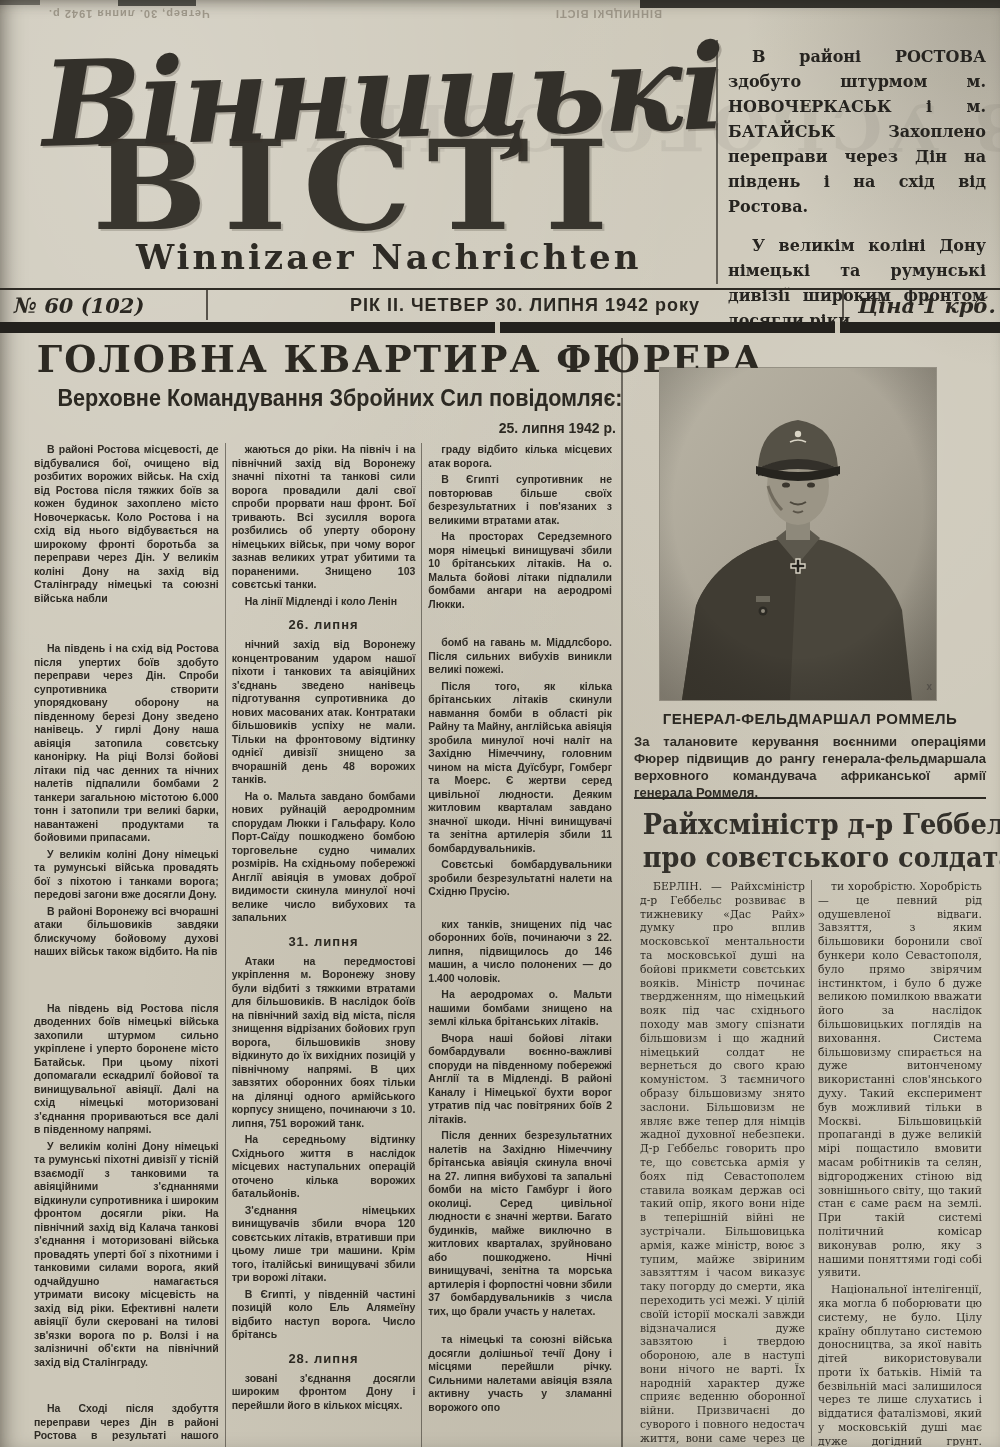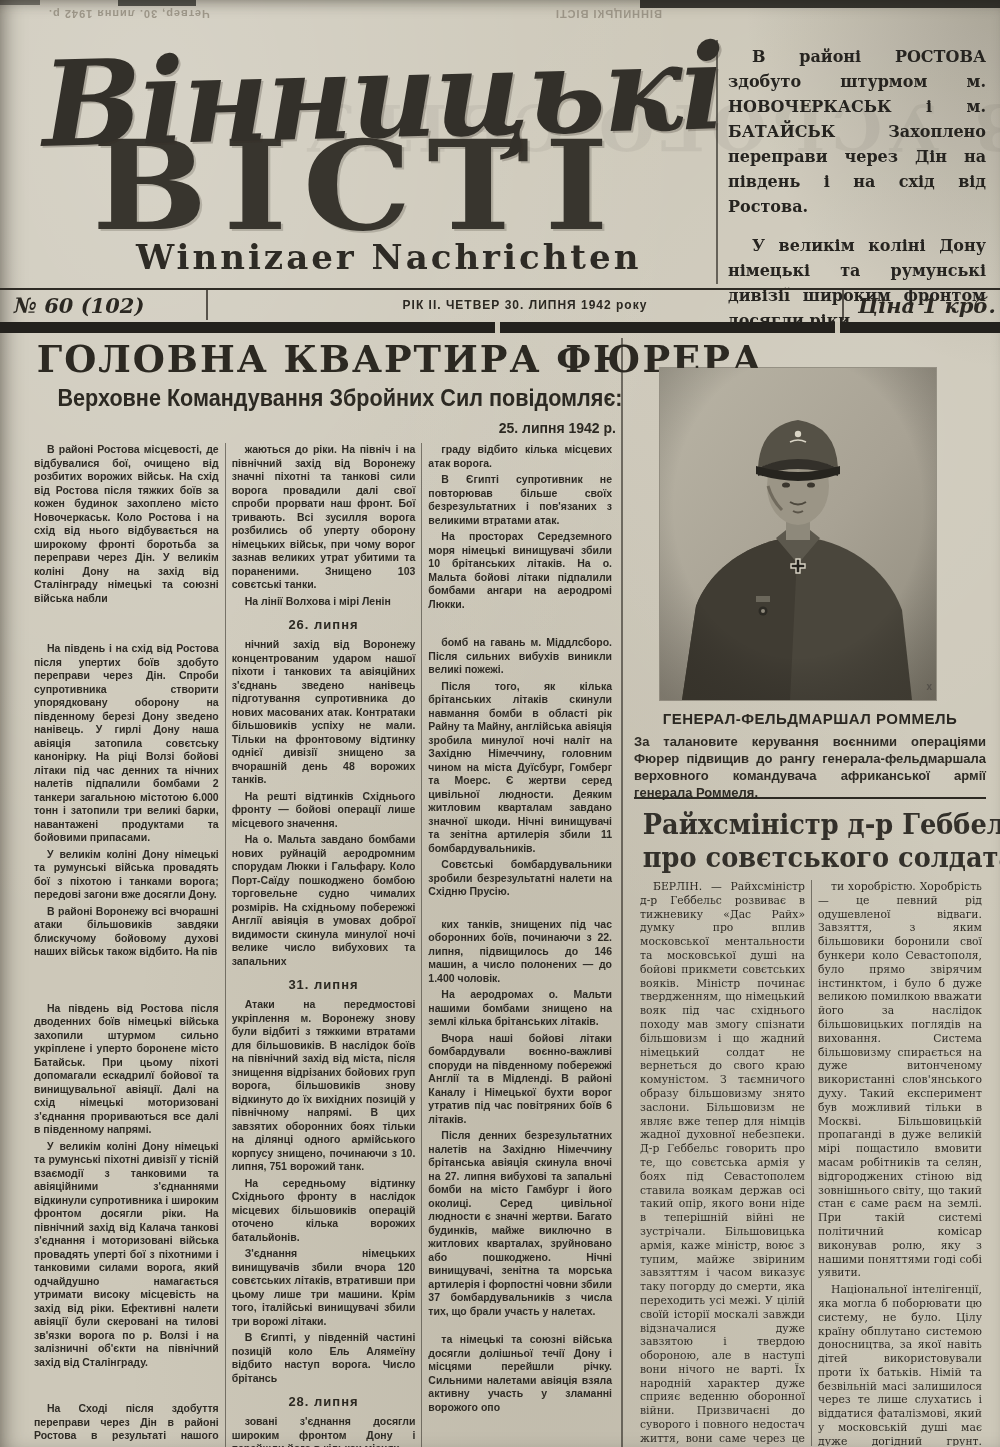--- a/index.html
+++ b/index.html
@@ -30,21 +30,21 @@
   .vline{background:rgba(45,42,35,.65);}
 
   
   .bulletin{width:258px;font-family:"DejaVu Serif",serif;font-weight:bold;font-size:16px;line-height:25px;
     text-align:justify;color:#262420;}
   .bulletin p{margin:0 0 14px;text-indent:24px;}
 
   
   .dateline{left:0;top:288px;width:1000px;height:32px;border-top:2px solid #2e2b25;display:flex;align-items:center;box-sizing:border-box;}
   .dl-cell{font-family:"DejaVu Serif",serif;font-weight:bold;font-style:italic;font-size:21px;color:#2b2822;padding:0 14px;white-space:nowrap;}
-  .dl-center{flex:1;text-align:center;font-style:normal;font-family:"Liberation Sans",sans-serif;font-size:12px;letter-spacing:1px;}
+  .dl-center{flex:1;text-align:center;font-style:normal;font-family:"Liberation Sans",sans-serif;font-size:18px;letter-spacing:1px;}
   .dl-sep{width:2px;height:30px;background:rgba(45,42,35,.75);}
   .black-bar{left:0;top:322px;width:1000px;height:11px;
     background:linear-gradient(90deg,#23211d 0 49.5%, #cdc8b9 49.5% 50%, #23211d 50% 83.5%, #cdc8b9 83.5% 84%, #23211d 84% 100%);}
 
   
   .lead-head{left:28px;top:336px;width:588px;text-align:center;font-family:"DejaVu Serif",serif;font-weight:bold;
     font-size:38px;letter-spacing:2px;color:#2c2922;margin:0;white-space:nowrap;transform:scaleX(.97);transform-origin:center;}
   .lead-sub{left:28px;top:384px;width:588px;text-align:center;font-family:"Liberation Sans",sans-serif;font-weight:bold;
     font-size:24px;color:#2c2922;margin:0;white-space:nowrap;transform:scaleX(.9);transform-origin:center;}
   .lead-date{left:28px;top:420px;width:588px;text-align:right;font:bold 14px "Liberation Sans",sans-serif;color:#2c2922;}
@@ -114,45 +114,44 @@
         <p class="bp">У великім коліні Дону німецькі та румунські війська провадять бої з піхотою і танками ворога; передові загони вже досягли Дону.</p>
         <p class="bp">В районі Воронежу всі вчорашні атаки більшовиків завдяки блискучому бойовому духові наших військ також відбито. На пів</p>
         <div style="height: 40px;"></div>
         <p class="bp">На південь від Ростова після дводенних боїв німецькі війська захопили штурмом сильно укріплене і уперто боронене місто Батайськ. При цьому піхоті допомагали ескадрилї бойової та винищувальної авіяції. Далі на схід німецькі моторизовані з'єднання прориваються все далі в південному напрямі.</p>
         <p class="bp">У великім коліні Дону німецькі та румунські піхотні дивізії у тісній взаємодії з танковими та авіяційними з'єднаннями відкинули супротивника і широким фронтом досягли ріки. На північний захід від Калача танкові з'єднання і моторизовані війська провадять уперті бої з піхотними і танковими силами ворога, який одчайдушно намагається утримати високу місцевість на захід від ріки. Ефективні налети авіяції були скеровані на тилові зв'язки ворога по р. Волзі і на залізничні об'єкти на північний захід від Сталінграду.</p>
         <div style="height: 30px;"></div>
         <p class="bp">На Сході після здобуття переправи через Дін в районі Ростова в результаті нашого триваючого наступу захоплено нові значні території в напрямі на південь. На схід від міста піхота і мотори</p>
       </div>
     <div class="col">
         <p class="bp">жаються до ріки. На північ і на північний захід від Воронежу значні піхотні та танкові сили ворога провадили далі свої спроби прорвати наш фронт. Бої тривають. Всі зусилля ворога розбились об уперту оборону німецьких військ, при чому ворог зазнав великих утрат убитими та пораненими. Знищено 103 совєтські танки.</p>
-        <p class="bp">На лінії Волхова і мірі Ленін</p>
+        <p class="bp">На лінії Мідленді і коло Ленін</p>
         <h4 class="day-head">26. липня</h4>
         <p class="bp">нічний захід від Воронежу концентрованим ударом нашої піхоти і танкових та авіяційних з'єднань зведено нанівець підготування супротивника до нових масованих атак. Контратаки більшовиків успіху не мали. Тільки на фронтовому відтинку однієї дивізії знищено за вчорашній день 48 ворожих танків.</p>
-        <p class="bp">На решті відтинків Східнього фронту — бойові операції лише місцевого значення.</p>
         <p class="bp">На о. Мальта завдано бомбами нових руйнацій аеродромним спорудам Люкки і Гальфару. Коло Порт-Саїду пошкоджено бомбою торговельне судно чималих розмірів. На східньому побережжі Англії авіяція в умовах доброї видимости скинула минулої ночі велике число вибухових та запальних</p>
         <h4 class="day-head">31. липня</h4>
         <p class="bp">Атаки на передмостові укріплення м. Воронежу знову були відбиті з тяжкими втратами для більшовиків. В наслідок боїв на північний захід від міста, після знищення відрізаних бойових груп ворога, більшовиків знову відкинуто до їх вихідних позицій у північному напрямі. В цих завзятих оборонних боях тільки на ділянці одного армійського корпусу знищено, починаючи з 10. липня, 751 ворожий танк.</p>
-        <p class="bp">На середньому відтинку Східнього фронту в наслідок місцевих більшовиків операцій оточено кілька ворожих батальйонів.</p>
+        <p class="bp">На середньому відтинку Східнього життя в наслідок місцевих наступальних операцій оточено кілька ворожих батальйонів.</p>
         <p class="bp">З'єднання німецьких винищувачів збили вчора 120 совєтських літаків, втративши при цьому лише три машини. Крім того, італійські винищувачі збили три ворожі літаки.</p>
         <p class="bp">В Єгипті, у південній частині позицій коло Ель Алямеїну відбито наступ ворога. Число брітансь</p>
         <h4 class="day-head">28. липня</h4>
         <p class="bp">зовані з'єднання досягли широким фронтом Дону і перейшли його в кількох місцях.</p>
       </div>
     <div class="col">
         <p class="bp">граду відбито кілька місцевих атак ворога.</p>
         <p class="bp">В Єгипті супротивник не повторював більше своїх безрезультатних і пов'язаних з великими втратами атак.</p>
         <p class="bp">На просторах Середземного моря німецькі винищувачі збили 10 брітанських літаків. На о. Мальта бойові літаки підпалили бомбами ангари на аеродромі Люкки.</p>
         <div style="height: 22px;"></div>
         <p class="bp">бомб на гавань м. Міддлсборо. Після сильних вибухів виникли великі пожежі.</p>
         <p class="bp">Після того, як кілька брітанських літаків скинули навмання бомби в області рік Райну та Майну, англійська авіяція зробила минулої ночі наліт на Західню Німеччину, головним чином на міста Дуїсбург, Гомберг та Моерс. Є жертви серед цивільної людности. Деяким житловим кварталам завдано значної шкоди. Нічні винищувачі та зенітна артилерія збили 11 бомбардувальників.</p>
         <p class="bp">Совєтські бомбардувальники зробили безрезультатні налети на Східню Прусію.</p>
         <div style="height: 16px;"></div>
         <p class="bp">ких танків, знищених під час оборонних боїв, починаючи з 22. липня, підвищилось до 146 машин, а число полонених — до 1.400 чоловік.</p>
         <p class="bp">На аеродромах о. Мальти нашими бомбами знищено на землі кілька брітанських літаків.</p>
-        <p class="bp">Вчора наші бойові літаки бомбардували воєнно-важливі споруди на південному побережжі Англії та в Мідленді. В районі Каналу і Німецької бухти ворог утратив під час повітряних боїв 6 літаків.</p>
+        <p class="bp">Вчора наші бойові літаки бомбардували воєнно-важливі споруди на південному побережжі Англії та в Мідленді. В районі Каналу і Німецької бухти ворог утратив під час повітряних боїв 2 літаків.</p>
         <p class="bp">Після денних безрезультатних налетів на Західню Німеччину брітанська авіяція скинула вночі на 27. липня вибухові та запальні бомби на місто Гамбург і його околиці. Серед цивільної людности є значні жертви. Багато будинків, майже виключно в житлових кварталах, зруйновано або пошкоджено. Нічні винищувачі, зенітна та морська артилерія і форпостні човни збили 37 бомбардувальників з числа тих, що брали участь у налетах.</p>
         <div style="height: 12px;"></div>
         <p class="bp">та німецькі та союзні війська досягли долішньої течії Дону і місцями перейшли річку. Сильними налетами авіяція взяла активну участь у зламанні ворожого опо</p>
       </div>
   </div>
 
   <div class="abs main-divider"></div>
 
   <div class="abs photo-frame">
     <svg width="276" height="332" viewBox="0 0 276 332" xmlns="http://www.w3.org/2000/svg">

